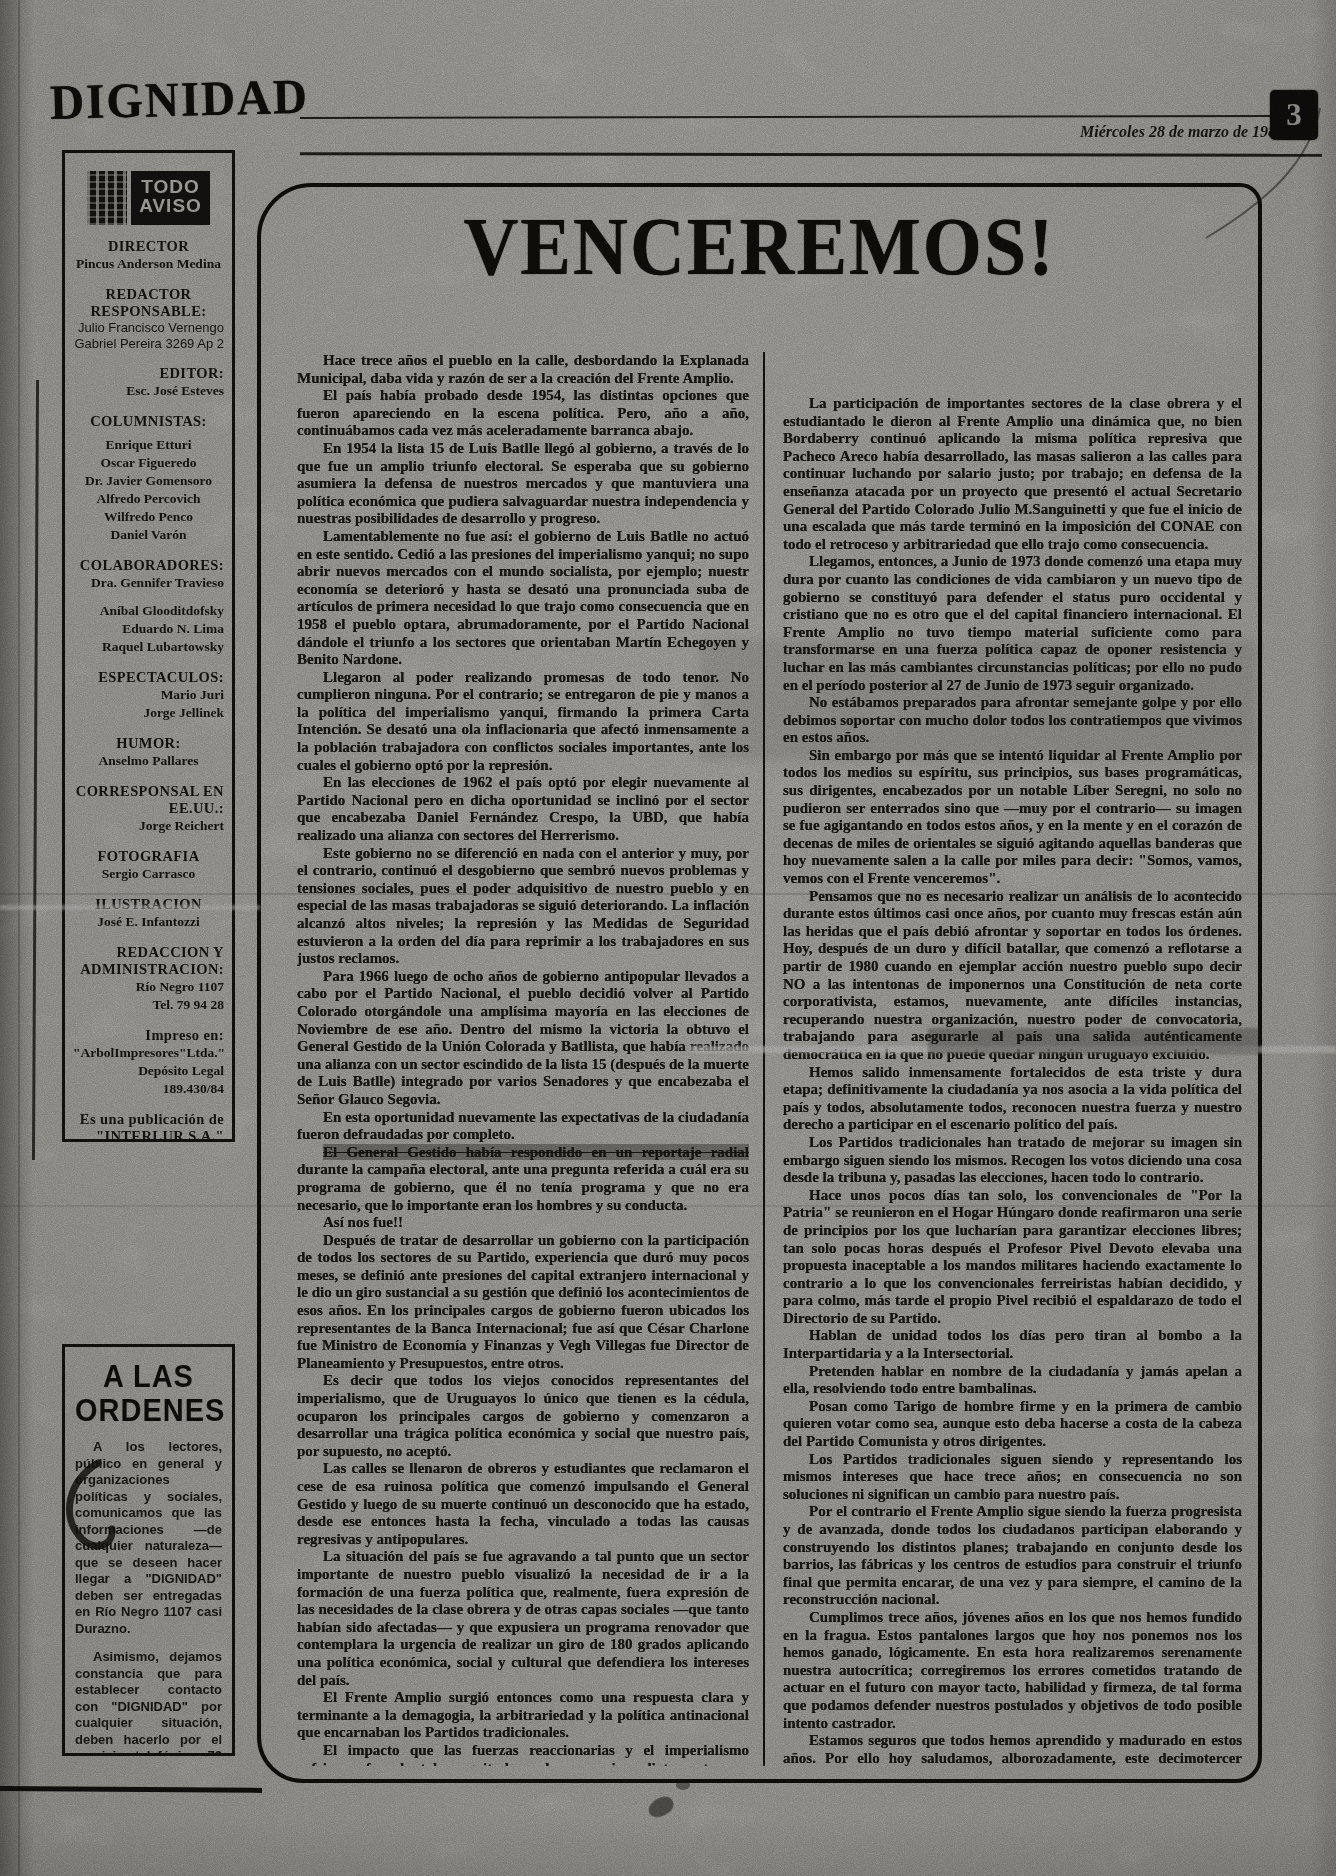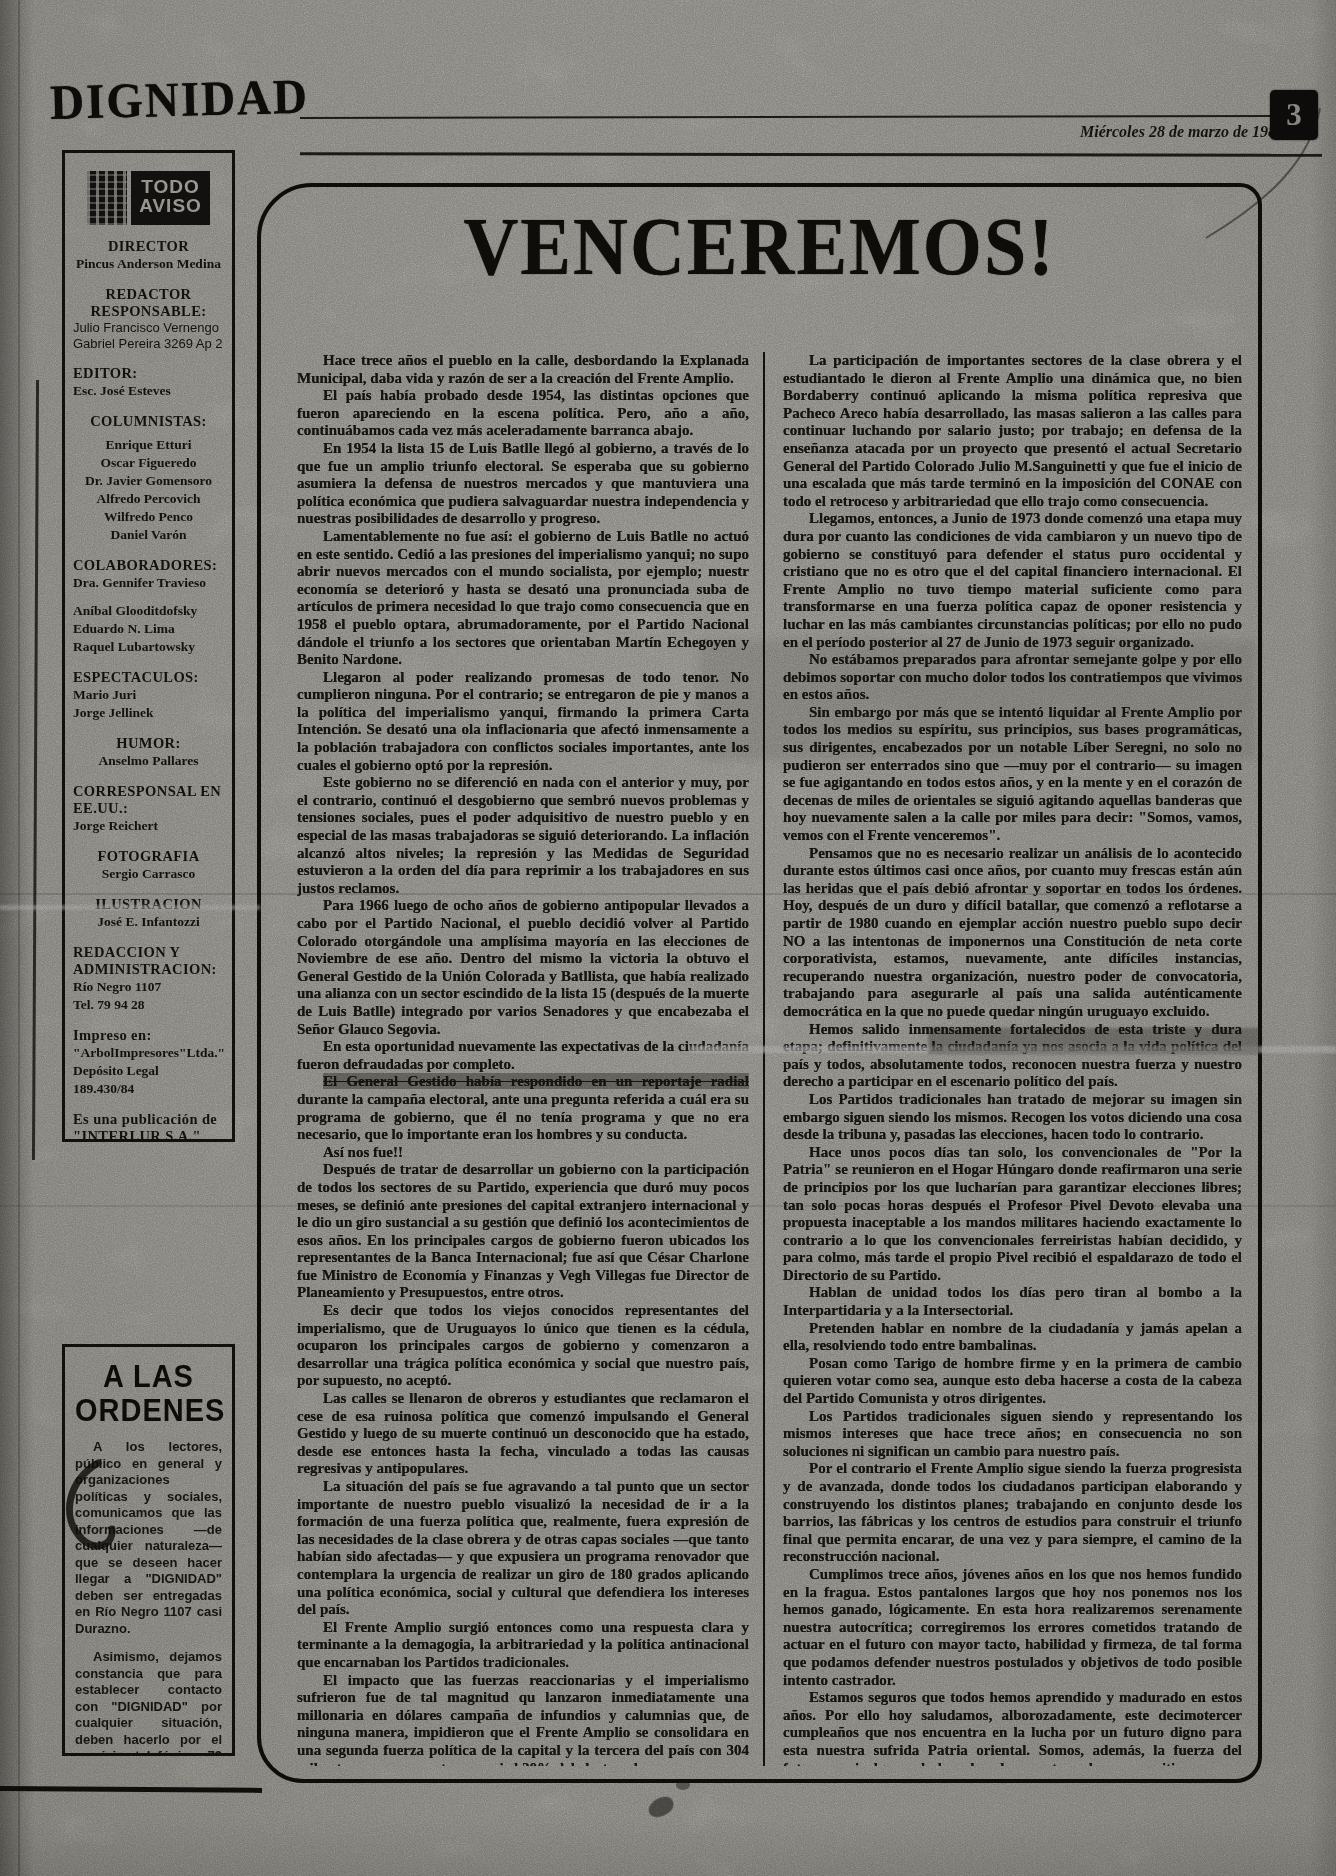--- a/index.html
+++ b/index.html
@@ -30,41 +30,41 @@
   .logo-row{display:flex;justify-content:center;gap:4px;margin:4px 0 10px;}
   .logo-icon{width:40px;height:54px;background-color:#1b1916;
     background-image:repeating-linear-gradient(90deg, rgba(215,212,204,.75) 0 3px, rgba(0,0,0,0) 3px 9px),
                      repeating-linear-gradient(0deg, rgba(215,212,204,.45) 0 2px, rgba(0,0,0,0) 2px 7px);}
   .logo-text{background:#1b1916;color:#e6e3da;font-family:"Liberation Sans","DejaVu Sans",sans-serif;
     font-weight:900;font-size:19px;line-height:1.02;padding:6px 8px;letter-spacing:1px;text-align:center;}
   .s-label{font-weight:bold;font-size:14.5px;letter-spacing:.4px;margin-top:13px;line-height:17px;}
   .s-label.tight{margin-top:0;}
   .s-name{font-weight:bold;font-size:13.5px;line-height:18px;}
   .s-sans{font-family:"Liberation Sans","DejaVu Sans",sans-serif;font-weight:normal;font-size:13px;line-height:16px;}
-  .s-left{text-align:left;}
+  .s-left{text-align:right;}
   .sp6{height:6px;} .sp10{height:10px;}
 
   
   .ordenes-box{left:62px;top:1344px;width:173px;height:412px;border:3px solid #1a1813;
     box-sizing:border-box;padding:14px 10px 4px;overflow:hidden;
     font-family:"Liberation Sans","DejaVu Sans",sans-serif;}
   .ord-title{font-weight:900;font-size:29px;line-height:33px;text-align:center;letter-spacing:1px;
     color:#14120e;transform:scaleY(1.05);}
   .ord-p{margin:12px 0 0;font-size:13px;line-height:16.5px;text-align:justify;text-indent:18px;
     font-weight:bold;color:#22201a;}
 
   
   .article-box{left:257px;top:183px;width:1005px;height:1600px;border:4px solid #15130e;
     box-sizing:border-box;border-radius:55px 22px 26px 46px;}
   .article-title{margin:16px 0 0;text-align:center;font-size:76px;font-weight:900;letter-spacing:2px;
     transform:scaleY(1.08);color:#16130e;text-shadow:0 0 1px rgba(10,8,5,.85);}
   .cols{position:absolute;left:36px;right:16px;top:165px;bottom:13px;display:flex;}
   .col{overflow:hidden;text-align:justify;}
   .col-left{width:452px;}
-  .col-right{flex:1;}
+  .col-right{flex:1;margin-top:43px;}
   .col-divider{width:2px;background:#1b1914;margin:0 18px 0 14px;}
   .col p{margin:0;font-size:15px;line-height:17.6px;font-weight:700;color:#211e18;
     text-indent:26px;text-shadow:0 0 .4px rgba(25,22,17,.75);}
   .struck::first-line{background:rgba(40,36,30,.38);text-decoration:line-through;}
 
   
   .stray-line-1{left:34px;top:380px;width:3px;height:780px;background:rgba(24,22,19,.8);transform:rotate(.3deg);}
   .stray-line-2{left:18px;top:0;width:2px;height:1876px;background:rgba(24,22,19,.22);}
   .crease-dark{left:0;top:893px;width:1336px;height:2px;background:rgba(20,18,15,.14);}
   .crease-dark2{left:0;top:1205px;width:1336px;height:2px;background:rgba(20,18,15,.10);}
@@ -155,20 +155,21 @@
 
   <div class="abs article-box">
     <h1 class="article-title">VENCEREMOS!</h1>
     <div class="cols">
       <div class="col col-left">
         <p>Hace trece años el pueblo en la calle, desbordando la Explanada Municipal, daba vida y razón de ser a la creación del Frente Amplio.</p>
         <p>El país había probado desde 1954, las distintas opciones que fueron apareciendo en la escena política. Pero, año a año, continuábamos cada vez más aceleradamente barranca abajo.</p>
         <p>En 1954 la lista 15 de Luis Batlle llegó al gobierno, a través de lo que fue un amplio triunfo electoral. Se esperaba que su gobierno asumiera la defensa de nuestros mercados y que mantuviera una política económica que pudiera salvaguardar nuestra independencia y nuestras posibilidades de desarrollo y progreso.</p>
         <p>Lamentablemente no fue así: el gobierno de Luis Batlle no actuó en este sentido. Cedió a las presiones del imperialismo yanqui; no supo abrir nuevos mercados con el mundo socialista, por ejemplo; nuestr economía se deterioró y hasta se desató una pronunciada suba de artículos de primera necesidad lo que trajo como consecuencia que en 1958 el pueblo optara, abrumadoramente, por el Partido Nacional dándole el triunfo a los sectores que orientaban Martín Echegoyen y Benito Nardone.</p>
         <p>Llegaron al poder realizando promesas de todo tenor. No cumplieron ninguna. Por el contrario; se entregaron de pie y manos a la política del imperialismo yanqui, firmando la primera Carta Intención. Se desató una ola inflacionaria que afectó inmensamente a la población trabajadora con conflictos sociales importantes, ante los cuales el gobierno optó por la represión.</p>
+        <p>En las elecciones de 1962 el país optó por elegir nuevamente al Partido Nacional pero en dicha oportunidad se inclinó por el sector que encabezaba Daniel Fernández Crespo, la UBD, que había realizado una alianza con sectores del Herrerismo.</p>
         <p>Este gobierno no se diferenció en nada con el anterior y muy, por el contrario, continuó el desgobierno que sembró nuevos problemas y tensiones sociales, pues el poder adquisitivo de nuestro pueblo y en especial de las masas trabajadoras se siguió deteriorando. La inflación alcanzó altos niveles; la represión y las Medidas de Seguridad estuvieron a la orden del día para reprimir a los trabajadores en sus justos reclamos.</p>
         <p>Para 1966 luego de ocho años de gobierno antipopular llevados a cabo por el Partido Nacional, el pueblo decidió volver al Partido Colorado otorgándole una amplísima mayoría en las elecciones de Noviembre de ese año. Dentro del mismo la victoria la obtuvo el General Gestido de la Unión Colorada y Batllista, que había realizado una alianza con un sector escindido de la lista 15 (después de la muerte de Luis Batlle) integrado por varios Senadores y que encabezaba el Señor Glauco Segovia.</p>
         <p>En esta oportunidad nuevamente las expectativas de la ciudadanía fueron defraudadas por completo.</p>
         <p class="struck">El General Gestido había respondido en un reportaje radial durante la campaña electoral, ante una pregunta referida a cuál era su programa de gobierno, que él no tenía programa y que no era necesario, que lo importante eran los hombres y su conducta.</p>
         <p>Así nos fue!!</p>
         <p>Después de tratar de desarrollar un gobierno con la participación de todos los sectores de su Partido, experiencia que duró muy pocos meses, se definió ante presiones del capital extranjero internacional y le dio un giro sustancial a su gestión que definió los acontecimientos de esos años. En los principales cargos de gobierno fueron ubicados los representantes de la Banca Internacional; fue así que César Charlone fue Ministro de Economía y Finanzas y Vegh Villegas fue Director de Planeamiento y Presupuestos, entre otros.</p>
         <p>Es decir que todos los viejos conocidos representantes del imperialismo, que de Uruguayos lo único que tienen es la cédula, ocuparon los principales cargos de gobierno y comenzaron a desarrollar una trágica política económica y social que nuestro país, por supuesto, no aceptó.</p>
         <p>Las calles se llenaron de obreros y estudiantes que reclamaron el cese de esa ruinosa política que comenzó impulsando el General Gestido y luego de su muerte continuó un desconocido que ha estado, desde ese entonces hasta la fecha, vinculado a todas las causas regresivas y antipopulares.</p>
         <p>La situación del país se fue agravando a tal punto que un sector importante de nuestro pueblo visualizó la necesidad de ir a la formación de una fuerza política que, realmente, fuera expresión de las necesidades de la clase obrera y de otras capas sociales —que tanto habían sido afectadas— y que expusiera un programa renovador que contemplara la urgencia de realizar un giro de 180 grados aplicando una política económica, social y cultural que defendiera los intereses del país.</p>
         <p>El Frente Amplio surgió entonces como una respuesta clara y terminante a la demagogia, la arbitrariedad y la política antinacional que encarnaban los Partidos tradicionales.</p>

